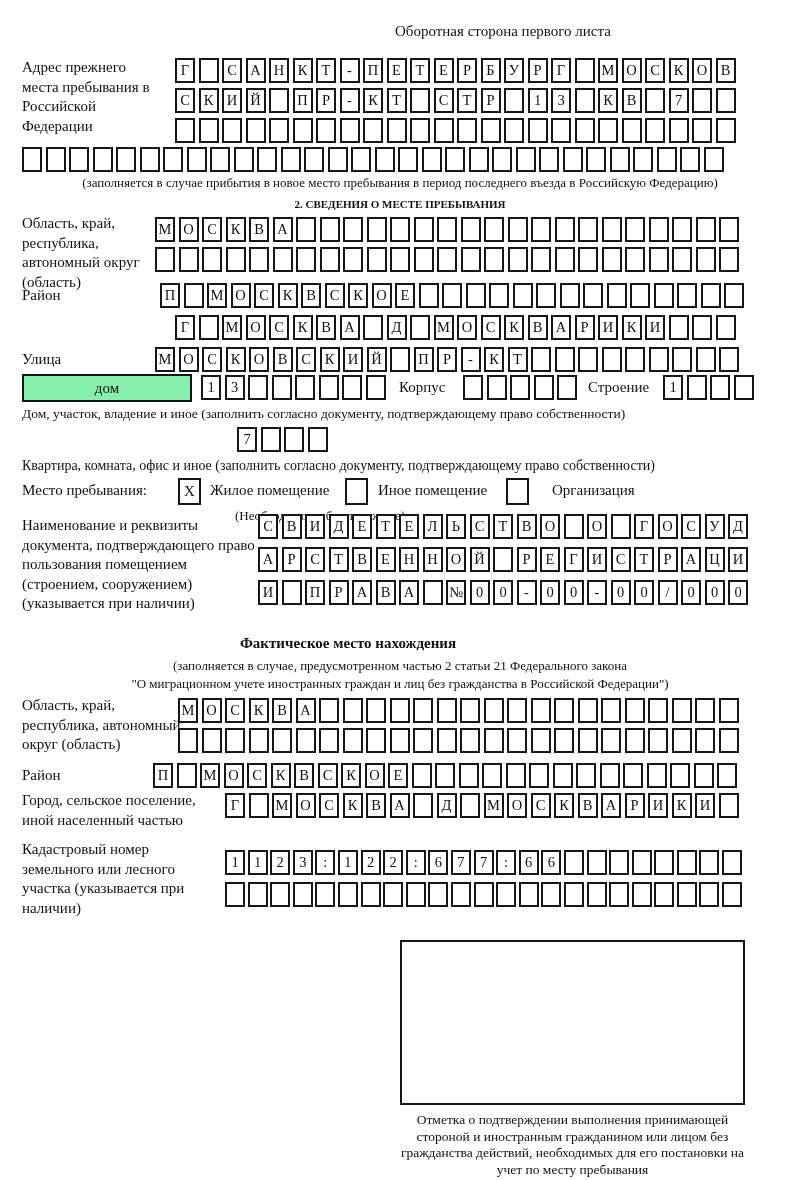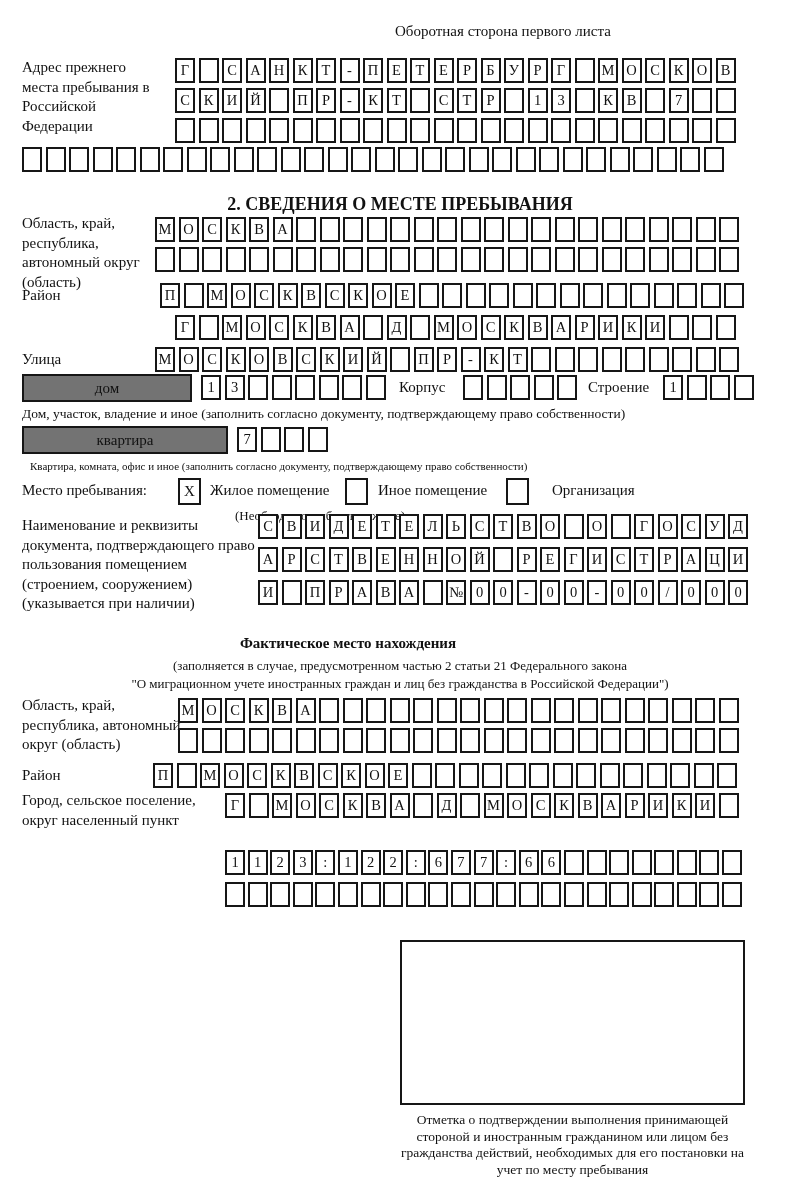--- a/index.html
+++ b/index.html
@@ -7,21 +7,21 @@
         font-family:"Liberation Serif","DejaVu Serif",serif;color:#111;overflow:hidden;}
   .abs{position:absolute;}
   .lbl{font-size:15px;line-height:19.5px;}
   .cap{font-size:13px;line-height:16px;}
   .grid{display:flex;gap:3.5px;}
   .grid.tight{gap:2.6px;}
   .cell{box-sizing:border-box;width:20px;height:25px;border:2px solid #161616;background:#fff;
         display:flex;align-items:center;justify-content:center;
         font-size:14.5px;font-weight:400;flex:0 0 auto;}
   .wbox{box-sizing:border-box;border:2px solid #161616;height:28px;display:flex;
-        align-items:center;justify-content:center;font-size:15px;background:#737373;}
+        align-items:center;justify-content:center;font-size:15px;background:#86efac;}
   .chk{box-sizing:border-box;width:23px;height:27px;border:2px solid #161616;display:inline-flex;
        align-items:center;justify-content:center;font-size:15px;background:#fff;}
   .bold{font-weight:bold;}
   .ctr{text-align:center;}
   .stampbox{box-sizing:border-box;border:2px solid #161616;background:#fff;}
 </style>
 </head>
 <body>
 
 <div class="page">
@@ -132,22 +132,23 @@
       <div class="cell"></div>
       <div class="cell"></div>
       <div class="cell"></div>
       <div class="cell"></div>
       <div class="cell"></div>
       <div class="cell"></div>
       <div class="cell"></div>
       <div class="cell"></div>
       <div class="cell"></div>
     </div>
-
-  <div class="abs lbl bold ctr" style="left:0;top:195px;width:800px;font-size:18px;text-align:center;">2. СВЕДЕНИЯ О МЕСТЕ ПРЕБЫВАНИЯ</div>
+  <div class="abs cap ctr" style="left:0;top:175px;width:800px;">(заполняется в случае прибытия в новое место пребывания в период последнего въезда в Российскую Федерацию)</div>
+
+  <div class="abs lbl bold ctr" style="left:0;top:195px;width:800px;font-size:11px;text-align:center;">2. СВЕДЕНИЯ О МЕСТЕ ПРЕБЫВАНИЯ</div>
 
   <div class="abs lbl" style="left:22px;top:214px;width:122px;">Область, край, республика, автономный округ (область)</div>
   <div class="abs grid" style="left:155px;top:217px;">
       <div class="cell">М</div>
       <div class="cell">О</div>
       <div class="cell">С</div>
       <div class="cell">К</div>
       <div class="cell">В</div>
       <div class="cell">А</div>
       <div class="cell"></div>
@@ -304,28 +305,27 @@
     </div>
   <div class="abs lbl" style="left:588px;top:378px;">Строение</div>
   <div class="abs grid" style="left:663px;top:375px;">
       <div class="cell">1</div>
       <div class="cell"></div>
       <div class="cell"></div>
       <div class="cell"></div>
     </div>
   <div class="abs cap" style="left:22px;top:406px;width:760px;font-size:13.5px;">Дом, участок, владение и иное (заполнить согласно документу, подтверждающему право собственности)</div>
 
-  <div class="abs wbox" style="left:22px;top:426px;width:206px;">квартира</div>
   <div class="abs grid" style="left:237px;top:427px;">
       <div class="cell">7</div>
       <div class="cell"></div>
       <div class="cell"></div>
       <div class="cell"></div>
     </div>
-  <div class="abs cap" style="left:30px;top:458px;width:760px;font-size:11px;">Квартира, комната, офис и иное (заполнить согласно документу, подтверждающему право собственности)</div>
+  <div class="abs cap" style="left:22px;top:458px;width:760px;font-size:14px;">Квартира, комната, офис и иное (заполнить согласно документу, подтверждающему право собственности)</div>
 
   <div class="abs lbl" style="left:22px;top:481px;">Место пребывания:</div>
   <span class="abs chk" style="left:178px;top:478px;">X</span>
   <div class="abs lbl" style="left:210px;top:481px;">Жилое помещение</div>
   <span class="abs chk" style="left:345px;top:478px;"></span>
   <div class="abs lbl" style="left:378px;top:481px;">Иное помещение</div>
   <span class="abs chk" style="left:506px;top:478px;"></span>
   <div class="abs lbl" style="left:552px;top:481px;">Организация</div>
   <div class="abs cap ctr" style="left:160px;top:508px;width:320px;">(Необходимо выбрать нужное)</div>
 
@@ -480,21 +480,21 @@
       <div class="cell"></div>
       <div class="cell"></div>
       <div class="cell"></div>
       <div class="cell"></div>
       <div class="cell"></div>
       <div class="cell"></div>
       <div class="cell"></div>
       <div class="cell"></div>
     </div>
 
-  <div class="abs lbl" style="left:22px;top:791px;width:200px;">Город, сельское поселение, округ населенный пункт</div>
+  <div class="abs lbl" style="left:22px;top:791px;width:200px;">Город, сельское поселение, иной населенный частью</div>
   <div class="abs grid" style="left:225px;top:793px;">
       <div class="cell">Г</div>
       <div class="cell"></div>
       <div class="cell">М</div>
       <div class="cell">О</div>
       <div class="cell">С</div>
       <div class="cell">К</div>
       <div class="cell">В</div>
       <div class="cell">А</div>
       <div class="cell"></div>
@@ -506,20 +506,21 @@
       <div class="cell">К</div>
       <div class="cell">В</div>
       <div class="cell">А</div>
       <div class="cell">Р</div>
       <div class="cell">И</div>
       <div class="cell">К</div>
       <div class="cell">И</div>
       <div class="cell"></div>
     </div>
 
+  <div class="abs lbl" style="left:22px;top:840px;width:190px;">Кадастровый номер земельного или лесного участка (указывается при наличии)</div>
   <div class="abs grid tight" style="left:225px;top:850px;">
       <div class="cell">1</div>
       <div class="cell">1</div>
       <div class="cell">2</div>
       <div class="cell">3</div>
       <div class="cell">:</div>
       <div class="cell">1</div>
       <div class="cell">2</div>
       <div class="cell">2</div>
       <div class="cell">:</div>

